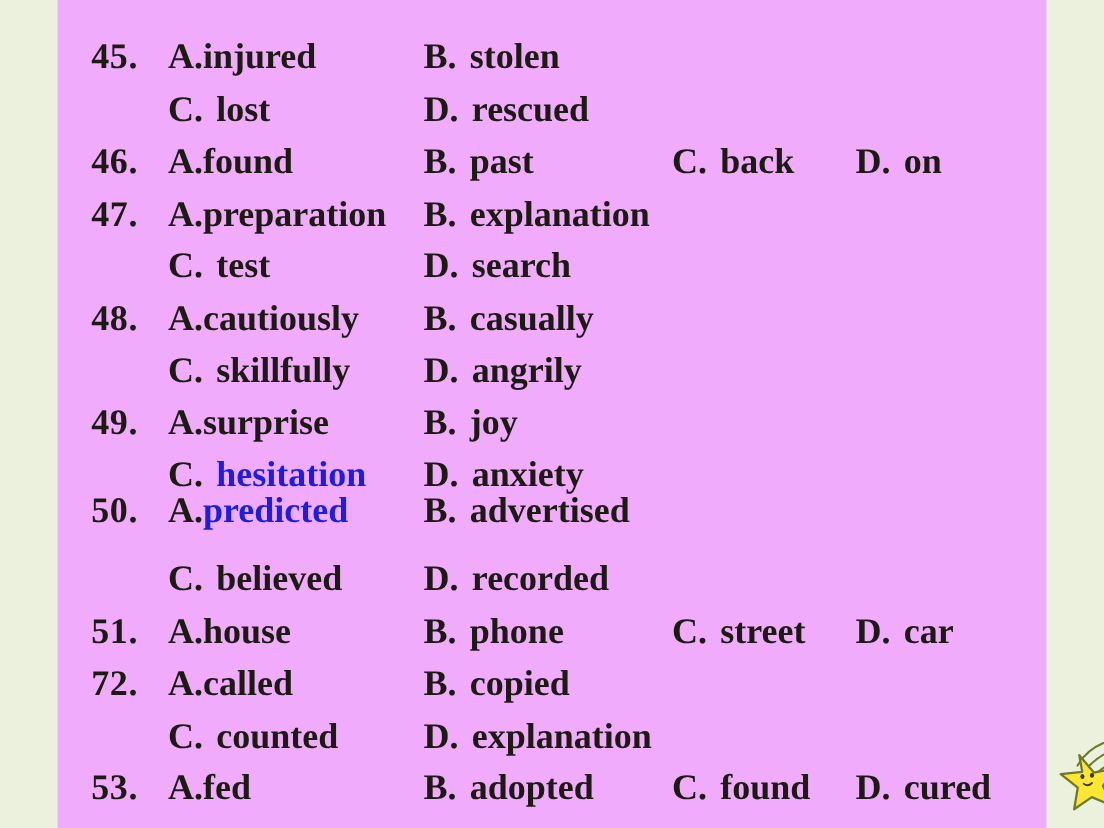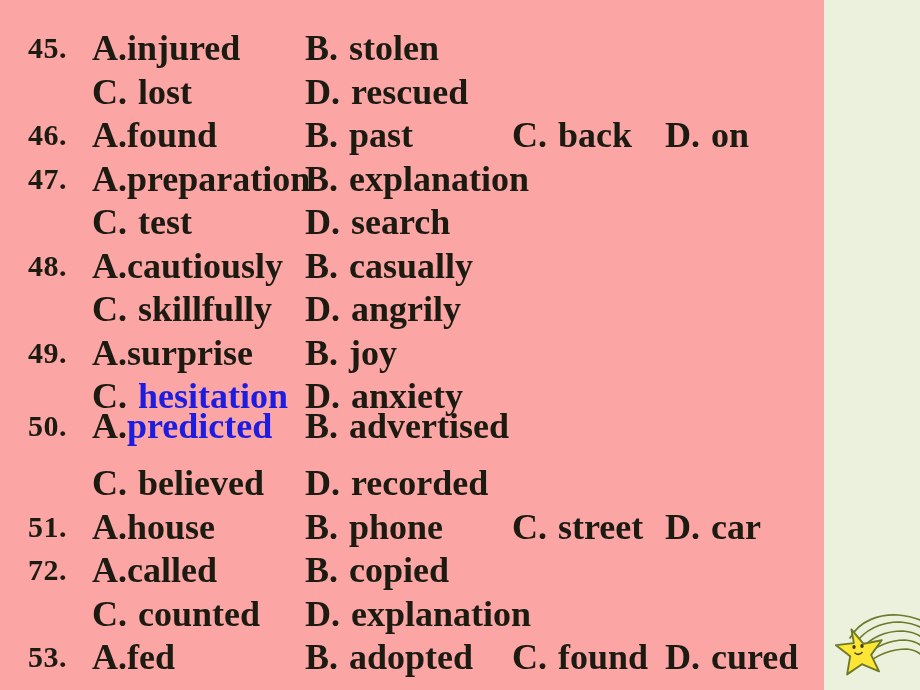--- a/index.html
+++ b/index.html
@@ -11,21 +11,22 @@
     width: 920px;
     height: 690px;
     background: #ecf1de;
     font-family: "Liberation Serif", "DejaVu Serif", serif;
     overflow: hidden;
   }
   #slide {
     position: relative;
     width: 824px;
     height: 690px;
-    background: #fca5a5;
+    background: #f0abfc;
+    margin-left: 48px;
   }
 
   
   .q-line {
     position: absolute;
     left: 0;
     width: 920px;
     height: 44px;
     line-height: 44px;
     white-space: nowrap;
@@ -34,21 +35,21 @@
     position: absolute;
     text-align: left;
     font-weight: bold;
     font-size: 30px;
     color: #1b1b12;
     letter-spacing: 0.5px;
   }
   .opt {
     position: absolute;
     font-weight: bold;
-    font-size: 36px;
+    font-size: 30px;
     color: #1b1b12;
     white-space: nowrap;
   }
   .opt .lbl {
     color: #1b1b12;
   }
   .opt .gap-tight {
     display: inline-block;
     width: 0px;
   }

